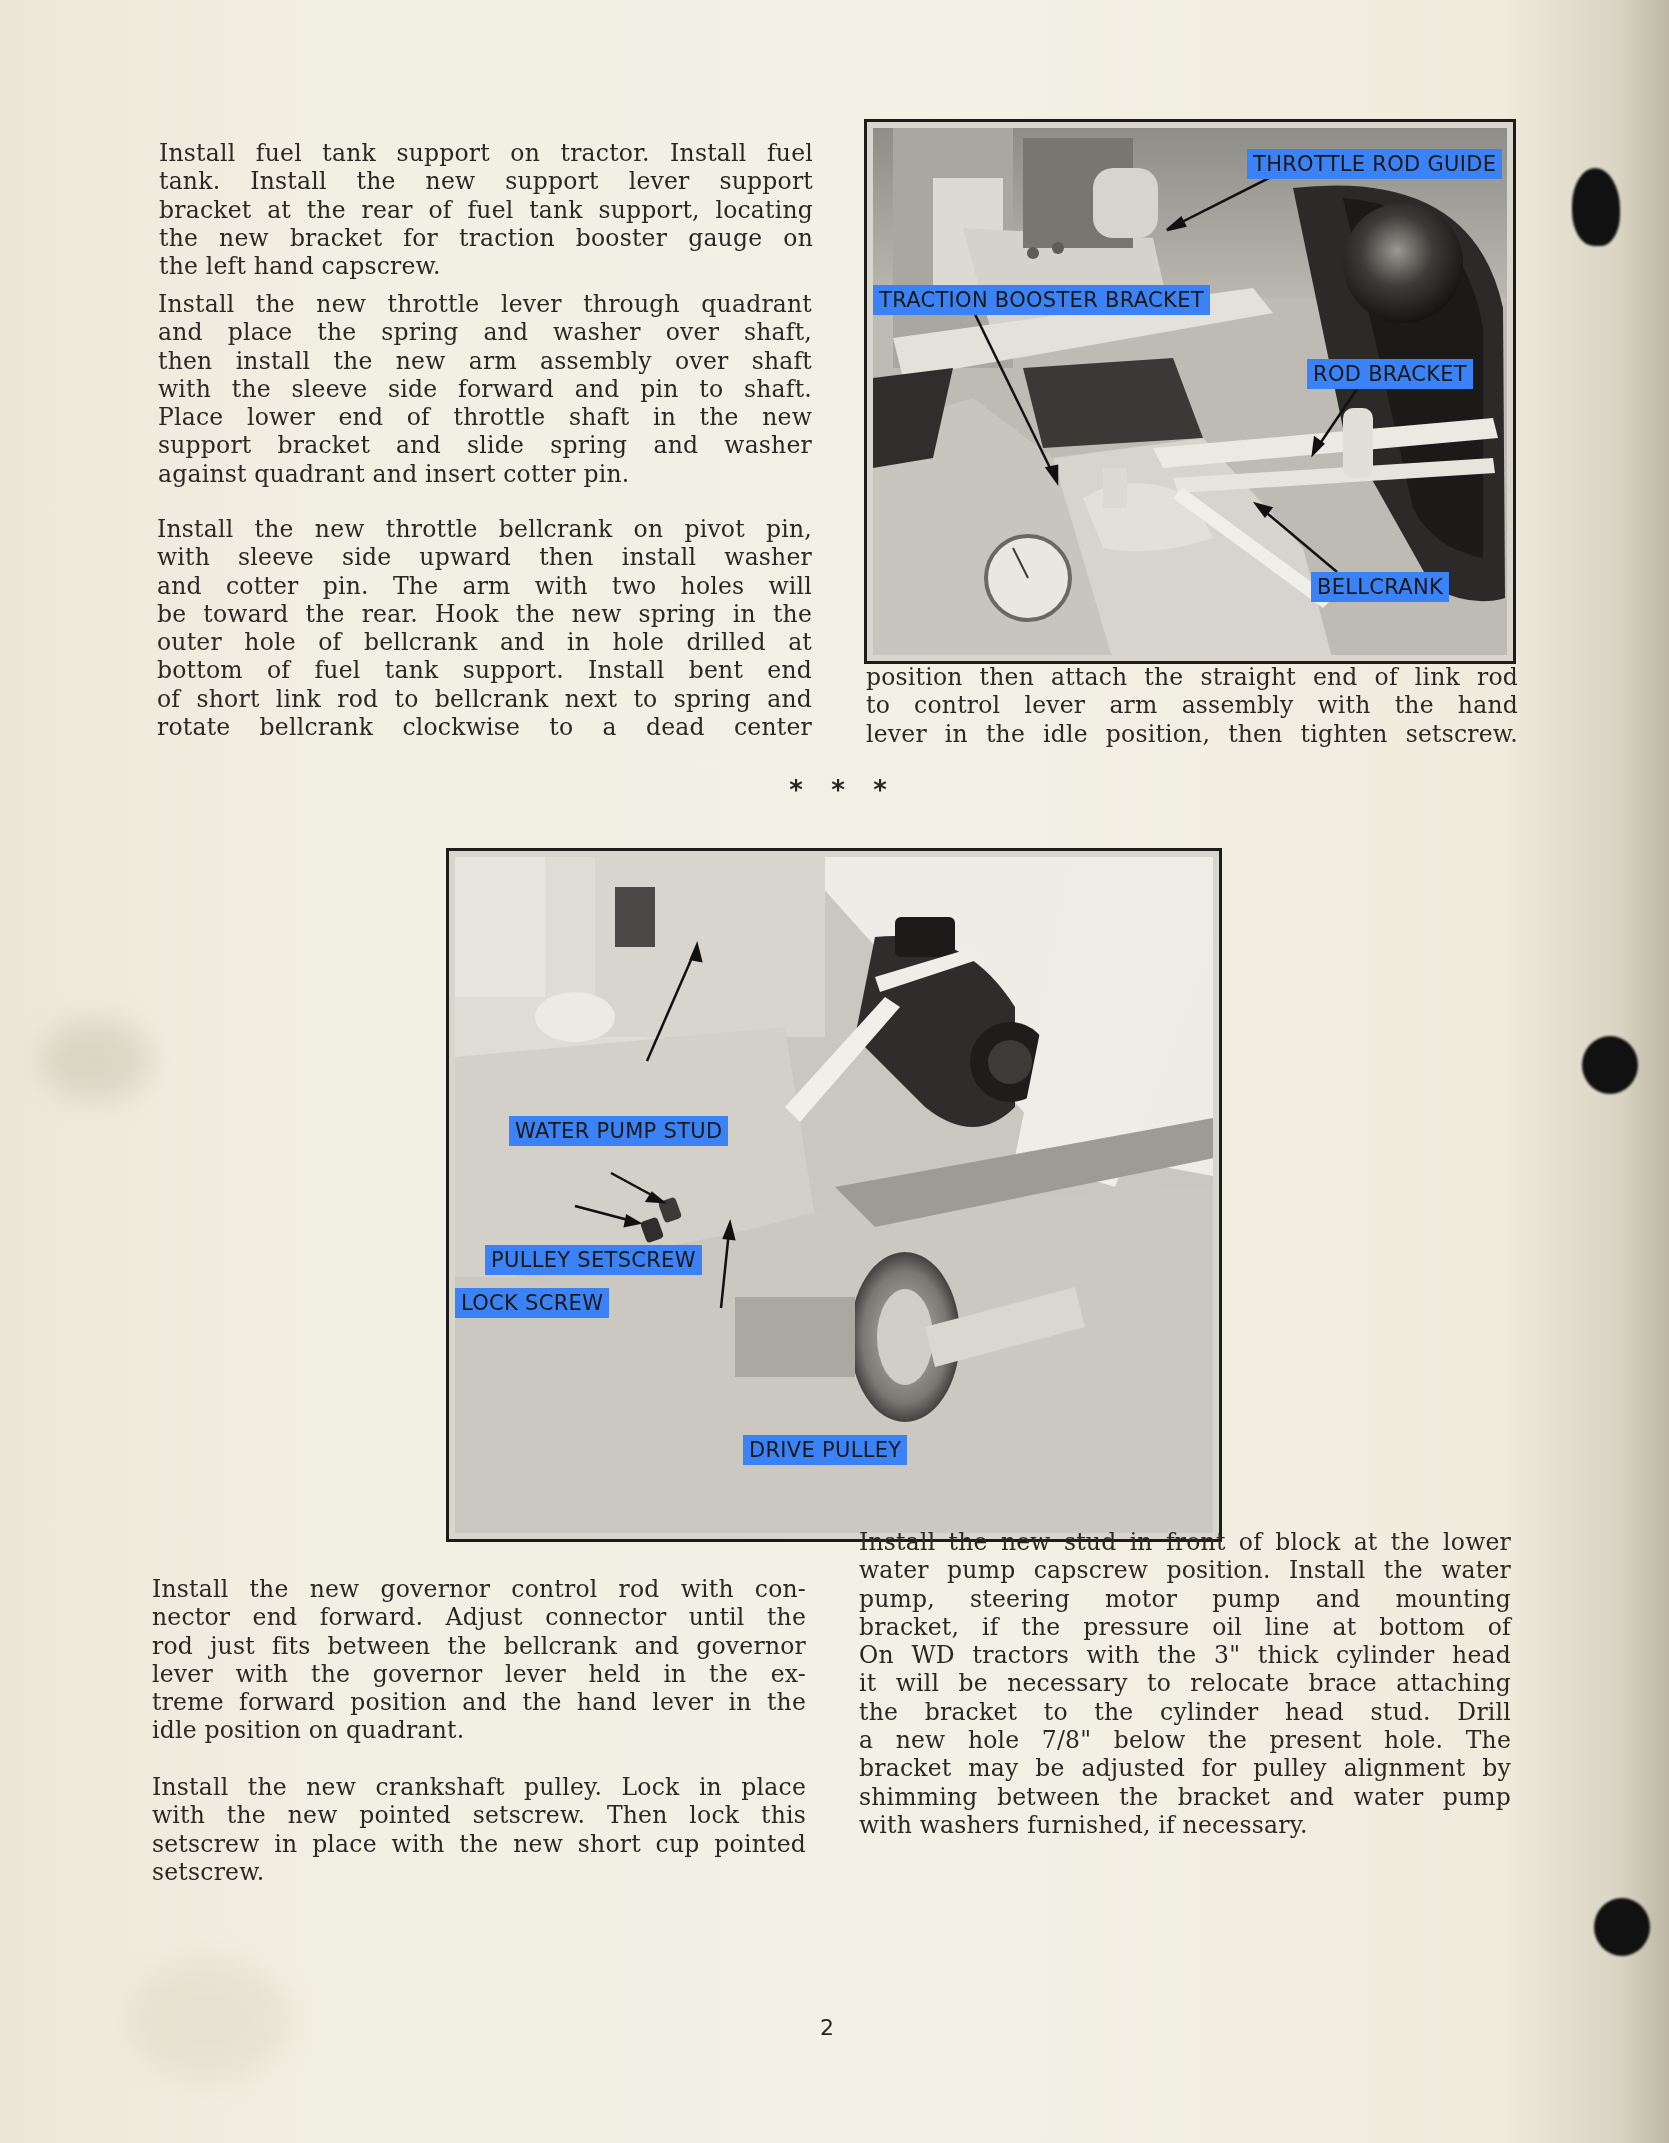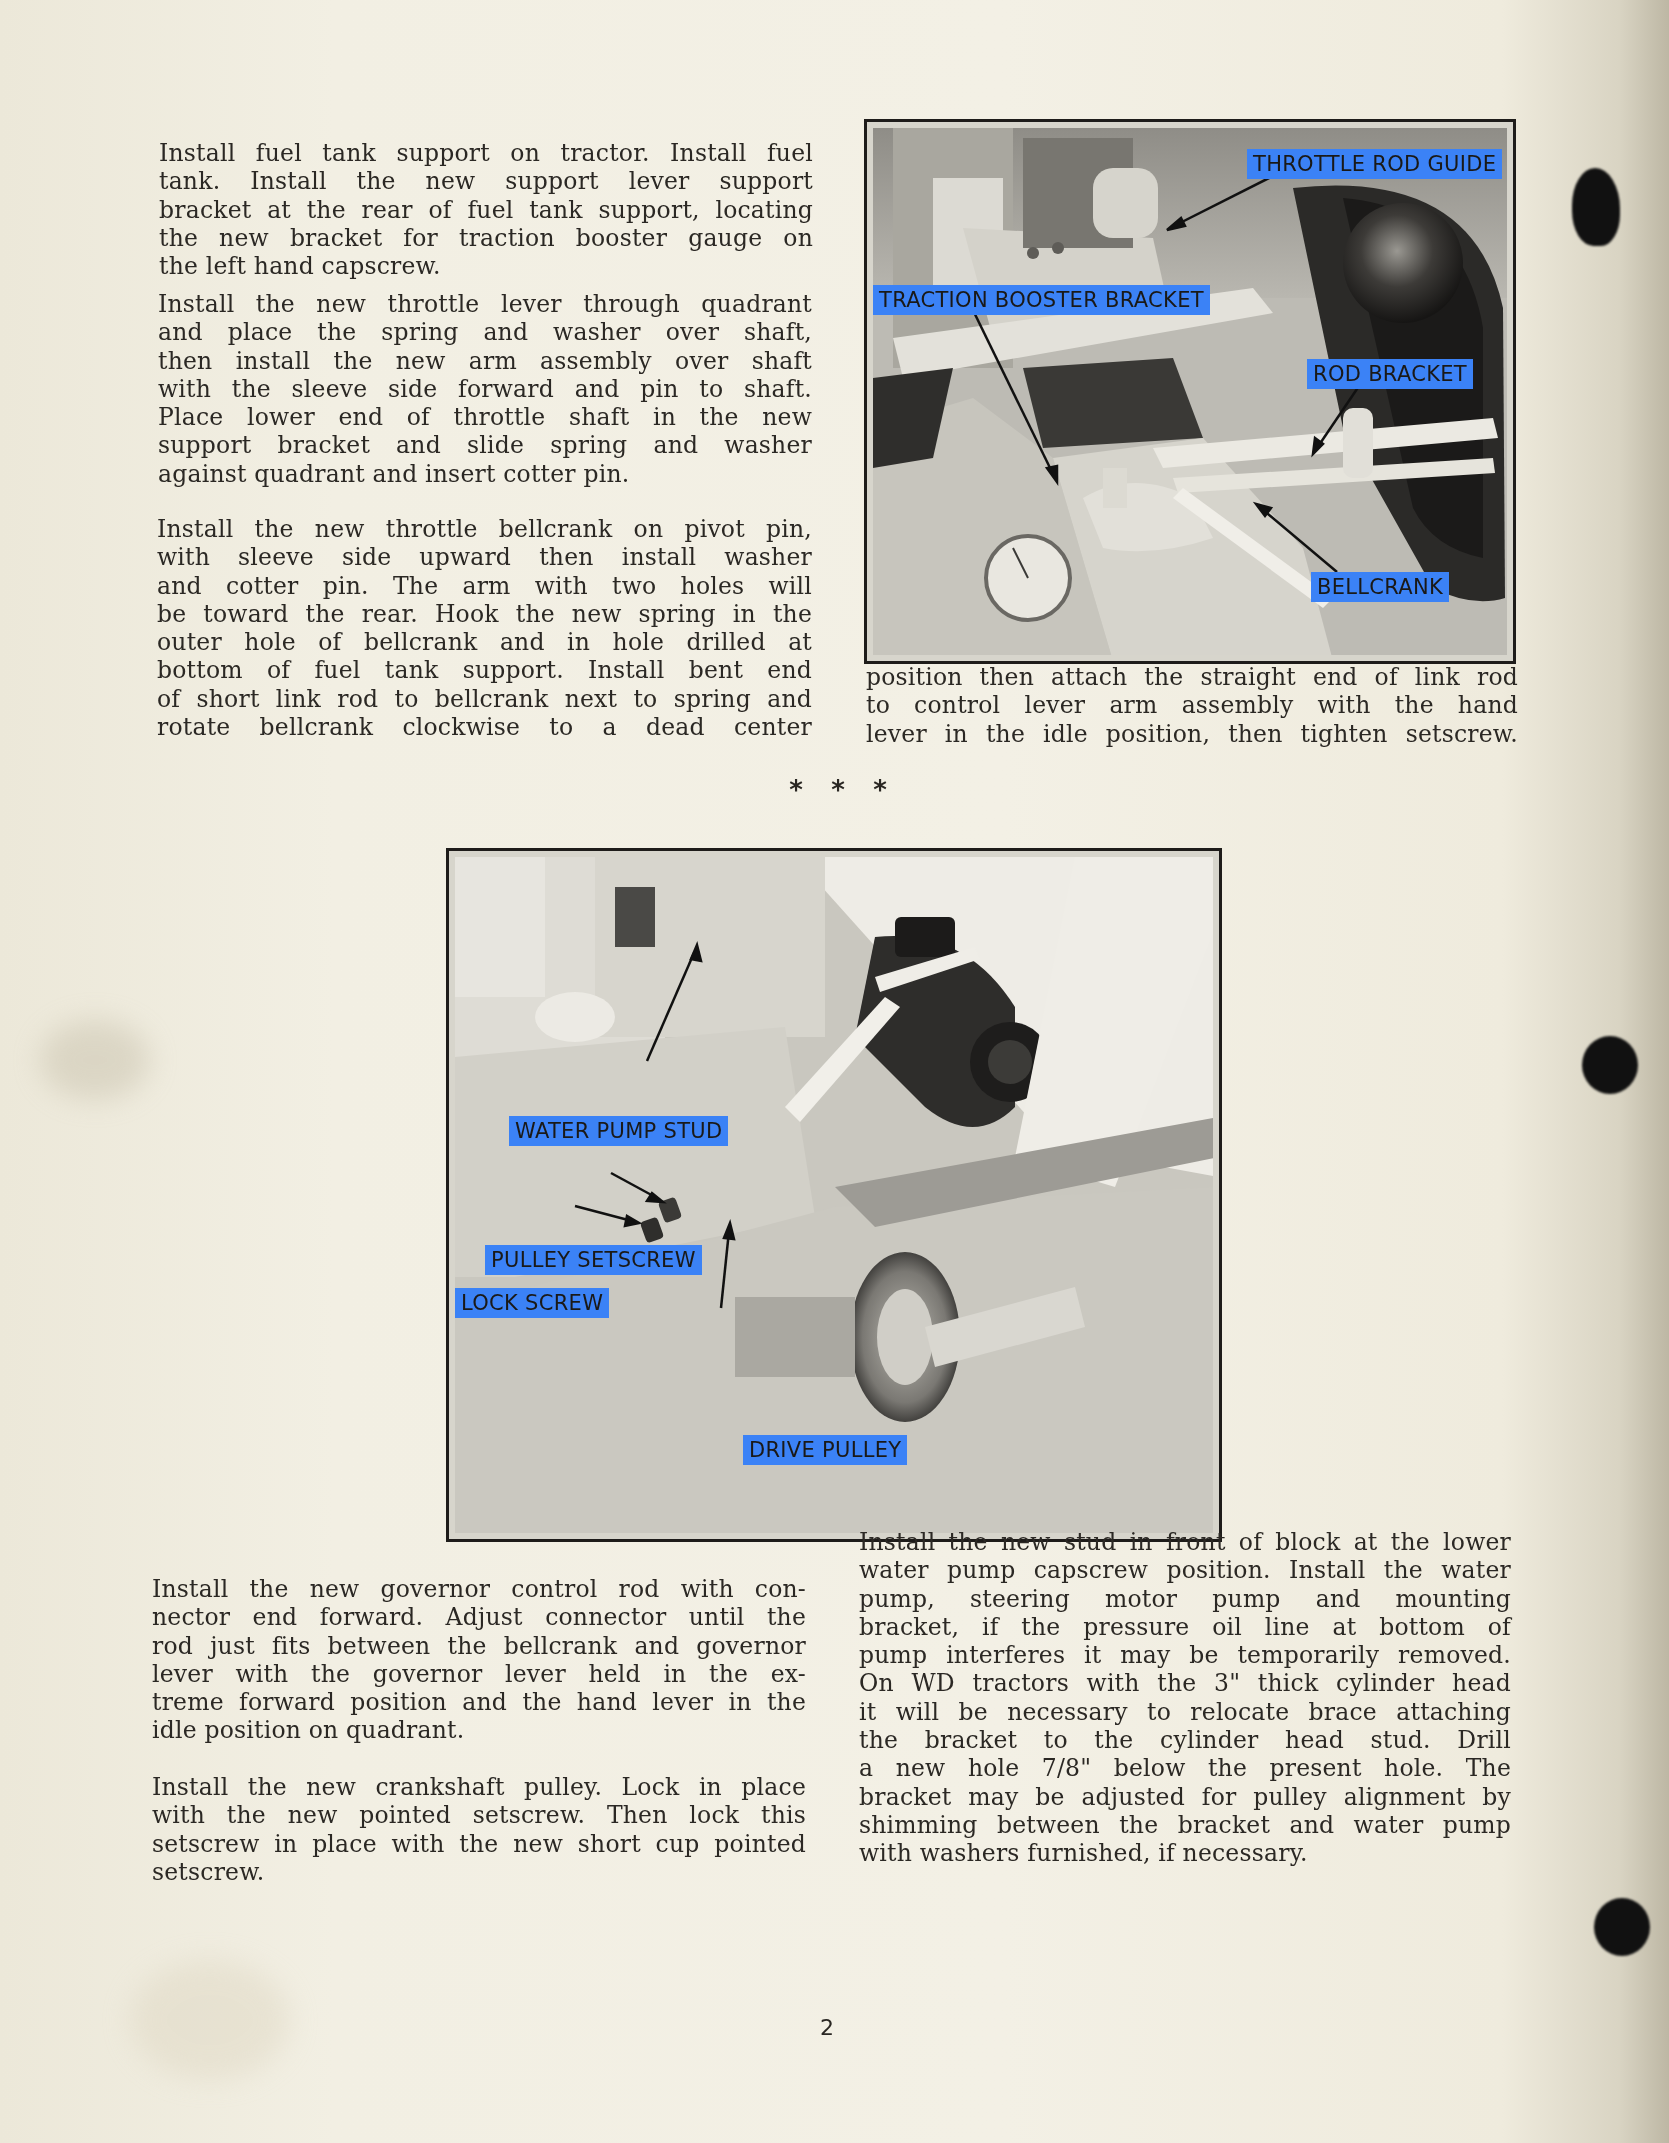--- a/index.html
+++ b/index.html
@@ -226,21 +226,20 @@
     <span class="line">setscrew in place with the new short cup pointed</span>
     <span class="line end">setscrew.</span>
   </p>
 </div>
 
 <p class="para" style="left:859px; top:1528px; width:652px;">
   <span class="line">Install the new stud in front of block at the lower</span>
   <span class="line">water pump capscrew position.  Install the water</span>
   <span class="line">pump, steering motor pump and mounting</span>
   <span class="line">bracket, if the pressure oil line at bottom of</span>
-  <span class="line">pump interferes it may be temporarily removed.</span>
   <span class="line">On WD tractors with the 3" thick cylinder head</span>
   <span class="line">it will be necessary to relocate brace attaching</span>
   <span class="line">the bracket to the cylinder head stud.  Drill</span>
   <span class="line">a new hole 7/8" below the present hole.  The</span>
   <span class="line">bracket may be adjusted for pulley alignment by</span>
   <span class="line">shimming between the bracket and water pump</span>
   <span class="line end">with washers furnished, if necessary.</span>
 </p>
 
 <div class="page-number">2</div>

